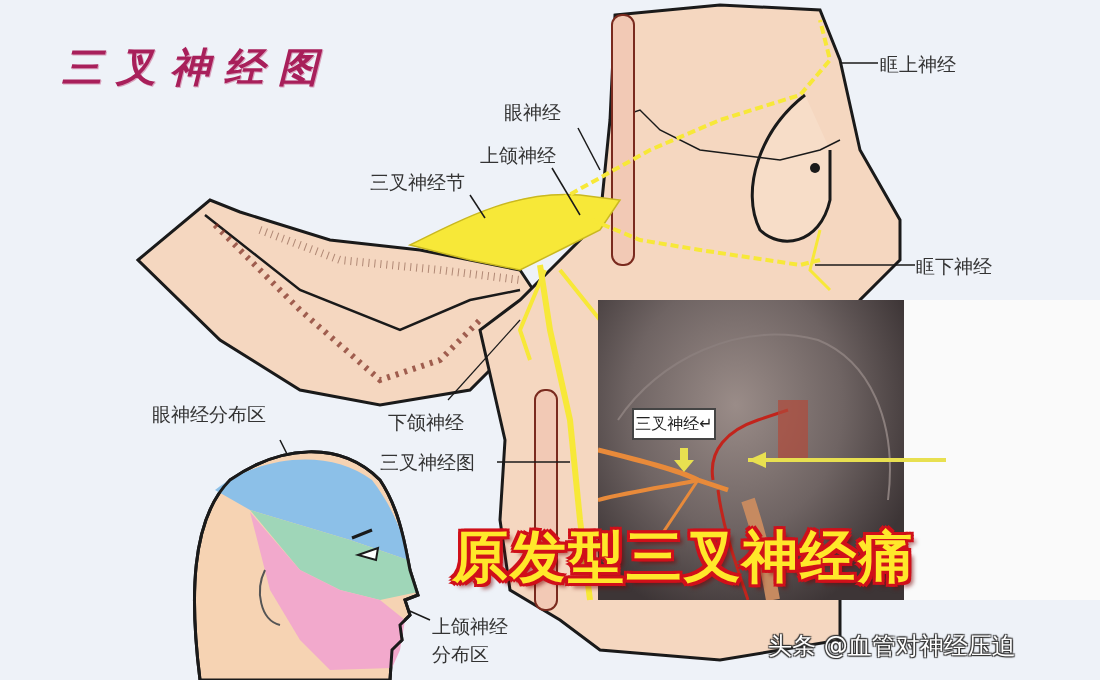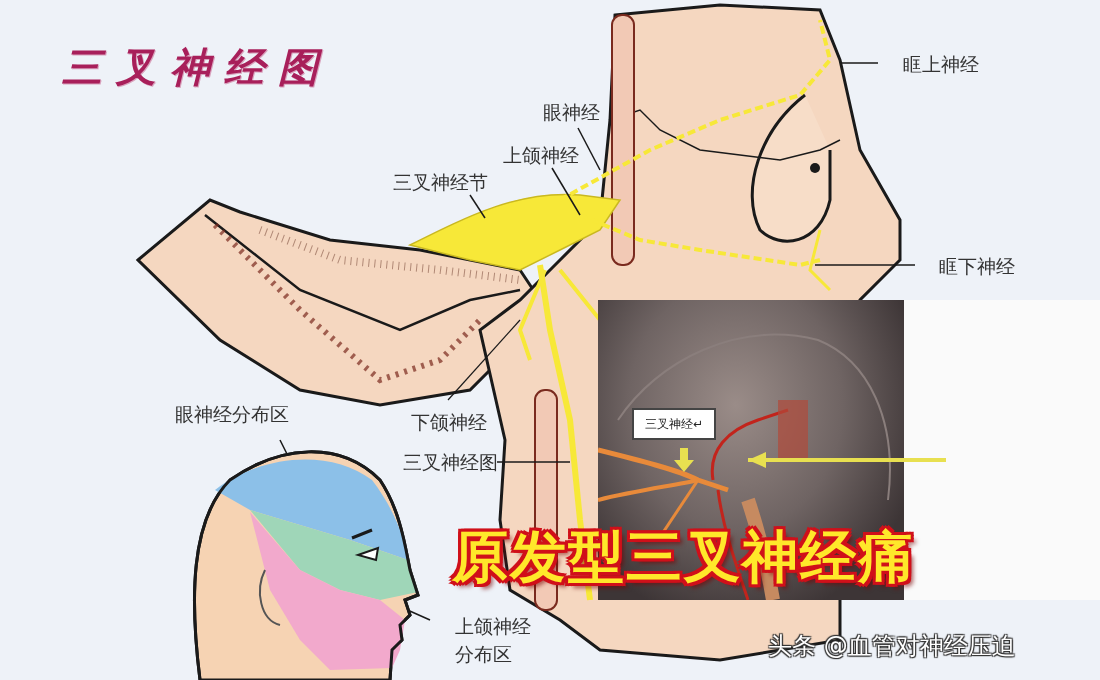--- a/index.html
+++ b/index.html
@@ -1,22 +1,22 @@
 <!DOCTYPE html>
 <html><head>
 <meta charset="utf-8">
 <style>
   html, body { margin:0; padding:0; }
   body { width:1100px; height:680px; overflow:hidden; background:#eef2f8; position:relative; font-family:"DejaVu Serif","Liberation Serif",serif; }
   .canvas { position:absolute; left:0; top:0; width:1100px; height:680px; }
   .title { position:absolute; left:62px; top:40px; font-size:40px; letter-spacing:14px; color:#a81f5a; font-family:"DejaVu Serif",serif; font-weight:bold; font-style:italic; text-shadow:1px 1px 0 #d9a3bd; }
-  .lbl { position:absolute; font-size:19px; color:#333; font-family:"DejaVu Serif","Liberation Serif",serif; white-space:nowrap;margin-left:23px; }
+  .lbl { position:absolute; font-size:19px; color:#333; font-family:"DejaVu Serif","Liberation Serif",serif; white-space:nowrap; }
   .inset { position:absolute; left:598px; top:300px; width:306px; height:300px; overflow:hidden; background:radial-gradient(ellipse at 45% 35%, #9a8c88 0%, #6f6463 45%, #3d3536 80%); }
   .inset-right { position:absolute; left:904px; top:300px; width:196px; height:300px; background:#fafafa; }
-  .inset-label { position:absolute; left:632px; top:408px; width:80px; height:28px; background:#fff; border:2px solid #444; font-size:12px; color:#222; display:flex; align-items:center; justify-content:center; font-family:"DejaVu Sans",sans-serif; }
+  .inset-label { position:absolute; left:632px; top:408px; width:80px; height:28px; background:#fff; border:2px solid #444; font-size:16px; color:#222; display:flex; align-items:center; justify-content:center; font-family:"DejaVu Sans",sans-serif; }
   .callout { position:absolute; left:946px; top:442px; width:148px; height:42px; background:#fff; border:2px solid #555; font-size:15px; color:#222; display:flex; align-items:center; justify-content:center; font-family:"DejaVu Sans",sans-serif; }
   .headline { position:absolute; left:452px; top:520px; font-size:56px; font-weight:bold; color:#ffe82a; font-family:"DejaVu Sans","Liberation Sans",sans-serif; letter-spacing:2px;
     text-shadow: 3px 0 0 #d0101a, -3px 0 0 #d0101a, 0 3px 0 #d0101a, 0 -3px 0 #d0101a, 3px 3px 0 #d0101a, -3px -3px 0 #d0101a, 3px -3px 0 #d0101a, -3px 3px 0 #d0101a, 5px 5px 4px rgba(120,0,0,.6); }
   .watermark { position:absolute; left:768px; top:630px; font-size:24px; color:#fff; font-family:"DejaVu Sans",sans-serif; text-shadow:1px 1px 1px #333, -1px -1px 1px #333, 1px -1px 1px #333, -1px 1px 1px #333; }
 </style>
 </head>
 <body>
 
 <div class="canvas">
   <svg width="1100" height="680" style="position:absolute;left:0;top:0">
@@ -58,21 +58,21 @@
     <path d="M250 510 L300 525 L350 540 L408 560 L418 592 L380 600 L340 590 L300 570 Z" fill="#9fd6b8"></path>
     <path d="M250 512 L300 570 L340 590 L380 600 L405 620 L400 650 L392 668 L330 670 L300 640 L270 590 Z" fill="#f2a9cc"></path>
     <path d="M200 680 C190 600 190 520 230 480 C280 445 340 440 380 480 C400 510 405 545 410 570 L418 595 L405 600 L410 615 L400 625 L402 640 L392 650 L390 680" fill="none" stroke="#1a1a1a" stroke-width="3"></path>
     <path d="M352 538 L372 530" stroke="#1a1a1a" stroke-width="3"></path>
     <path d="M358 555 L378 548 L376 560 Z" fill="#fff" stroke="#1a1a1a" stroke-width="2"></path>
     <path d="M265 570 C255 590 260 620 280 625" fill="none" stroke="#555" stroke-width="2"></path>
   </svg>
 
   <div class="title">三叉神经图</div>
 
-  <div class="lbl" style="left:520px;top:100px">眼神经</div>
+  <div class="lbl" style="left:504px;top:100px">眼神经</div>
   <div class="lbl" style="left:480px;top:143px">上颌神经</div>
   <div class="lbl" style="left:370px;top:170px">三叉神经节</div>
   <div class="lbl" style="left:880px;top:52px">眶上神经</div>
   <div class="lbl" style="left:916px;top:254px">眶下神经</div>
   <div class="lbl" style="left:388px;top:410px">下颌神经</div>
   <div class="lbl" style="left:380px;top:450px">三叉神经图</div>
   <div class="lbl" style="left:152px;top:402px">眼神经分布区</div>
   <div class="lbl" style="left:432px;top:614px">上颌神经</div>
   <div class="lbl" style="left:432px;top:642px">分布区</div>
 

